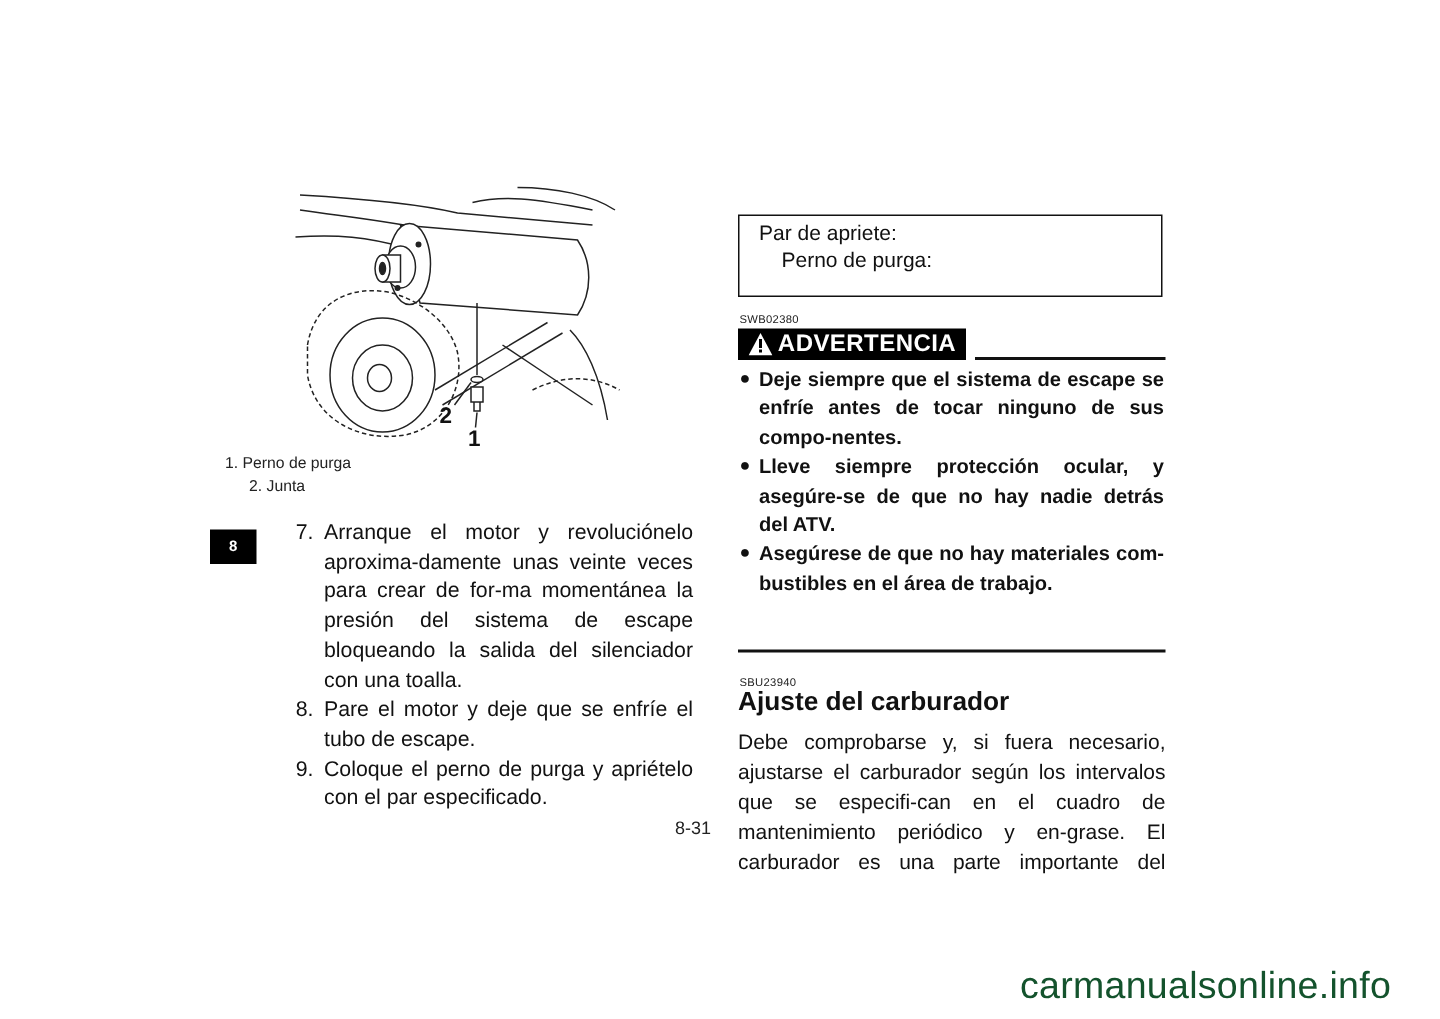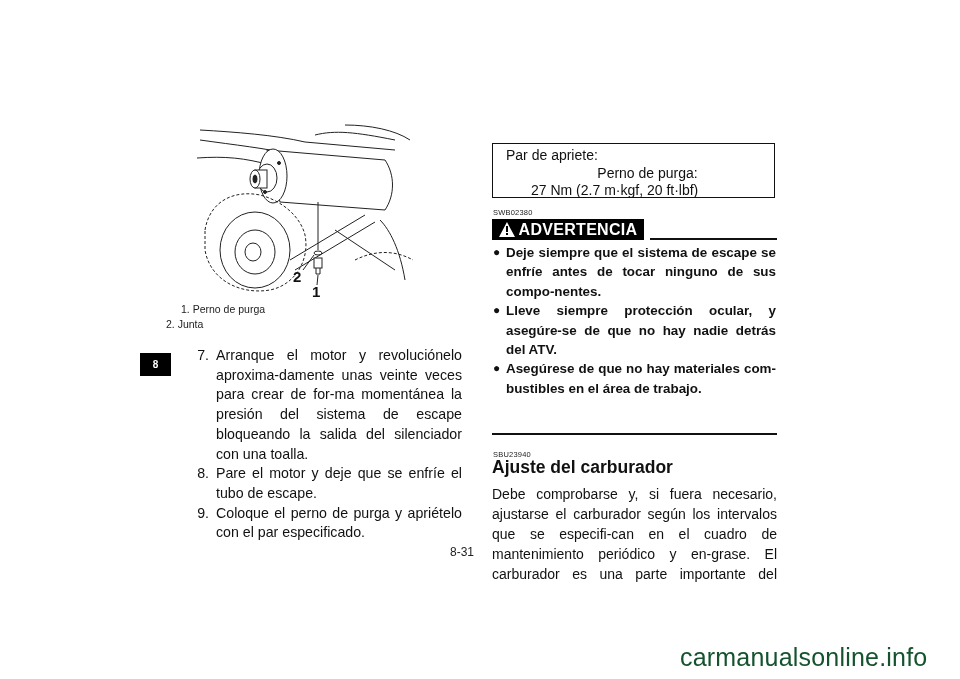--- a/index.html
+++ b/index.html
@@ -3,36 +3,36 @@
   <meta charset="utf-8">
   <style>
     html, body { margin: 0; padding: 0; }
     body {
       width: 960px; height: 679px; background: #ffffff; position: relative; overflow: hidden;
       font-family: "Liberation Sans", sans-serif; color: #111;
     }
     .abs { position: absolute; }
     .figure { left: 195px; top: 120px; width: 220px; height: 180px; }
     .caption { font-size: 10.5px; line-height: 14px; color: #222; }
-    .caption-1 { left: 181px; top: 302px; }
+    .caption-1 { left: 150px; top: 302px; }
     .caption-2 { left: 166px; top: 317px; }
     .chapter-tab {
       left: 140px; top: 353px; width: 31px; height: 23px; background: #000; color: #fff;
       font-size: 10px; font-weight: bold; display: flex; align-items: center; justify-content: center;
     }
     .steps { left: 186px; top: 346px; width: 276px; font-size: 14.2px; line-height: 19.7px; }
     .step { display: flex; }
     .step .num { width: 23px; flex: 0 0 23px; text-align: right; padding-right: 0; }
     .step .txt { text-align: justify; text-align-last: left; padding-left: 7px; }
     .torque-box {
       left: 492px; top: 143px; width: 283px; height: 55px; border: 1.3px solid #111; box-sizing: border-box;
       font-size: 14px; line-height: 17.5px; padding-top: 3px;
     }
     .torque-box .l1 { padding-left: 13px; }
-    .torque-box .l2 { padding-left: 28px; text-align: center; }
+    .torque-box .l2 { padding-left: 28px; }
     .torque-box .l3 { padding-left: 38px; }
     .code { font-size: 7.5px; color: #222; letter-spacing: 0.2px; }
     .code-warn { left: 493px; top: 208px; }
     .warn-banner {
       left: 492px; top: 219px; width: 152px; height: 21px; background: #000; color: #fff;
       display: flex; align-items: center; justify-content: center; font-weight: bold; font-size: 16px; letter-spacing: 0.3px;
     }
     .warn-banner svg { margin-right: 4px; }
     .warn-rule { left: 650px; top: 238px; width: 127px; height: 1.5px; background: #111; }
     .warn-body { left: 493px; top: 243px; width: 283px; font-size: 13.4px; line-height: 19.4px; font-weight: bold; }
@@ -113,21 +113,20 @@
   </div>
   <div class="step">
     <span class="num">9.</span>
     <span class="txt">Coloque el perno de purga y apriételo con el par especificado.</span>
   </div>
 </div>
 
 <div class="abs torque-box">
   <div class="l1">Par de apriete:</div>
   <div class="l2">Perno de purga:</div>
-  <div class="l3">27 Nm (2.7 m·kgf, 20 ft·lbf)</div>
 </div>
 
 <div class="abs code code-warn">SWB02380</div>
 <div class="abs warn-banner">
   <svg width="16" height="15" viewBox="0 0 16 15">
     <polygon points="8,0 16,15 0,15" fill="#fff"></polygon>
     <rect x="7" y="4" width="2" height="6" fill="#000"></rect>
     <rect x="7" y="11" width="2" height="2" fill="#000"></rect>
   </svg>
   <span>ADVERTENCIA</span>

